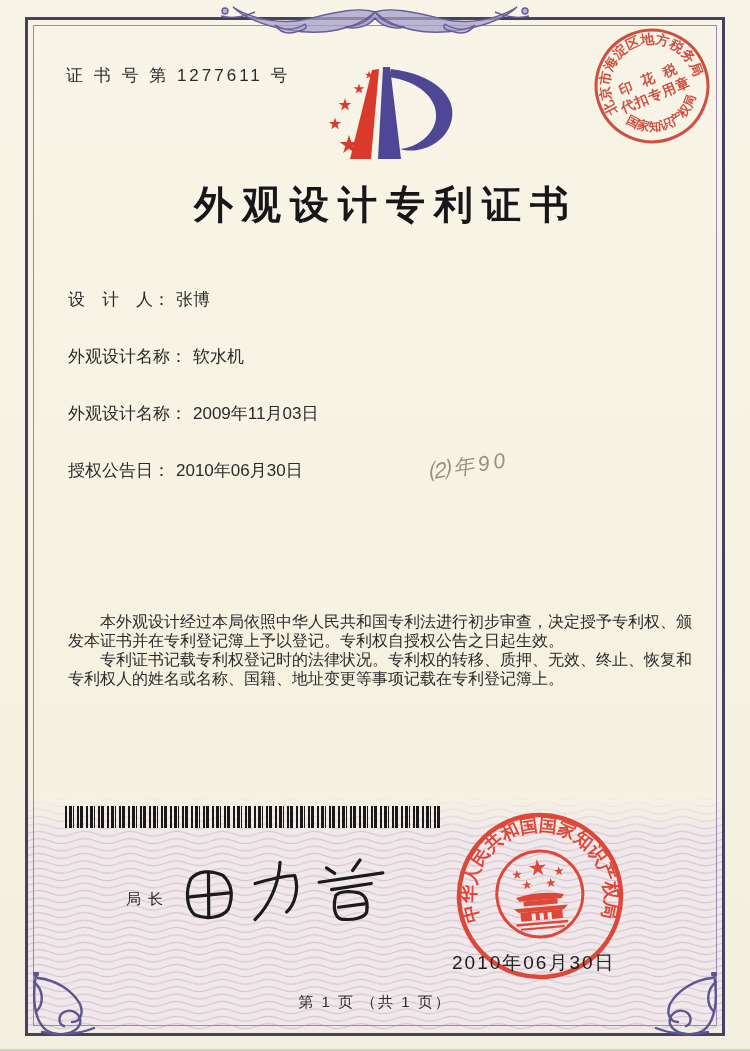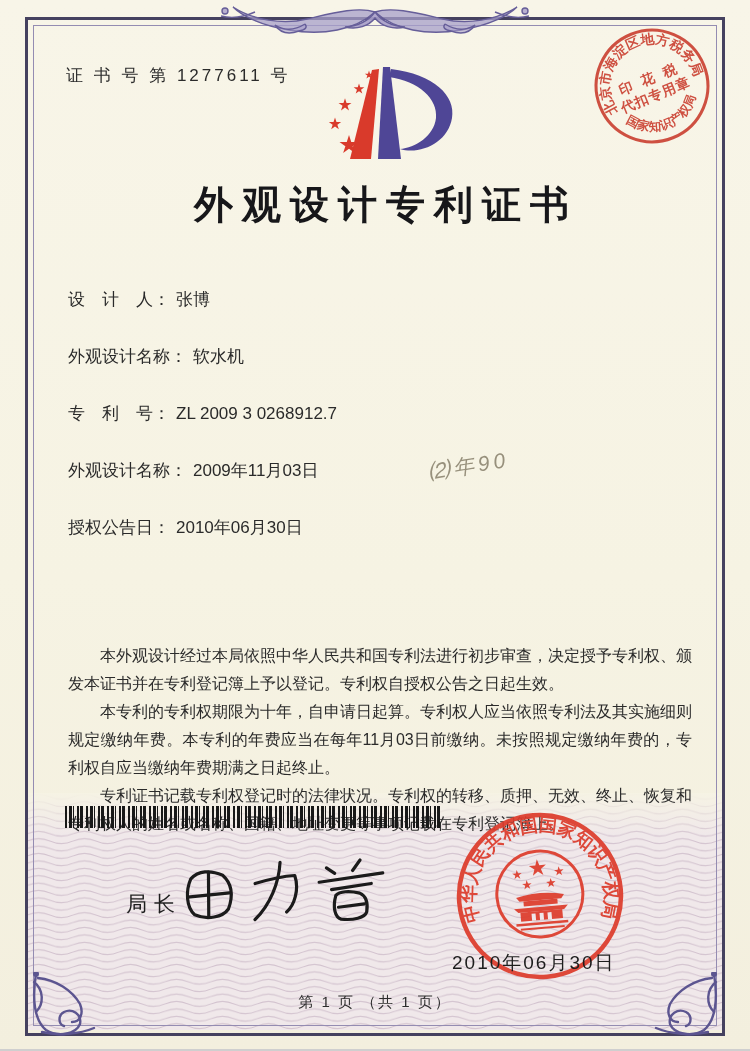--- a/index.html
+++ b/index.html
@@ -13,32 +13,32 @@
   .cert-no{position:absolute;left:66px;top:64px;font-size:17px;letter-spacing:3px;color:#2b2b2b;}
   .logo{position:absolute;left:312px;top:56px;}
   .tax-stamp{position:absolute;left:586px;top:20px;opacity:.88;}
   .title{position:absolute;left:11px;top:178px;width:750px;text-align:center;
         font-size:39px;font-weight:bold;letter-spacing:9px;color:#17171a;}
   .fields{position:absolute;left:68px;top:288px;width:600px;}
   .field-row{height:20px;margin-bottom:37px;font-size:17px;white-space:nowrap;color:#2a2a2a;}
   .field-row .val{margin-left:6px;}
   .hand-note{position:absolute;left:428px;top:452px;font-size:21px;color:#97907c;
         transform:rotate(-9deg);font-style:italic;letter-spacing:4px;}
-  .paras{position:absolute;left:68px;top:612px;width:624px;font-size:16px;line-height:28px;
-        color:#2b2b2b;text-align:justify;margin-top:30px;}
+  .paras{position:absolute;left:68px;top:612px;width:624px;font-size:16px;line-height:19px;
+        color:#2b2b2b;text-align:justify;}
   .paras p{margin:0;text-indent:2em;}
   .waveband{position:absolute;left:27px;top:793px;}
   .barcode{position:absolute;left:65px;top:806px;width:378px;height:22px;
         background:repeating-linear-gradient(90deg,
           #181818 0 2px,rgba(0,0,0,0) 2px 4px,
           #181818 4px 7px,rgba(0,0,0,0) 7px 8px,
           #181818 8px 9px,rgba(0,0,0,0) 9px 12px,
           #181818 12px 14px,rgba(0,0,0,0) 14px 15px,
           #181818 15px 18px,rgba(0,0,0,0) 18px 21px);}
-  .signer-title{position:absolute;left:126px;top:890px;font-size:21px;letter-spacing:7px;color:#1e1e1e;}
+  .signer-title{position:absolute;left:126px;top:890px;font-size:15px;letter-spacing:7px;color:#1e1e1e;}
   .signature{position:absolute;left:178px;top:852px;transform:rotate(-3deg);}
   .office-seal{position:absolute;left:450px;top:806px;opacity:.92;}
   .issue-date{position:absolute;left:452px;top:950px;font-size:19px;letter-spacing:2px;color:#1d1d1d;}
   .footer{position:absolute;left:0;top:993px;width:750px;text-align:center;font-size:15px;
         letter-spacing:2px;color:#2d2d2d;}
   .ornament-top{position:absolute;left:195px;top:0;}
   .flourish{position:absolute;top:972px;}
   .flourish.left{left:28px;}
   .flourish.right{left:627px;transform:scaleX(-1);}
 </style>
@@ -135,35 +135,31 @@
   <div class="title">外观设计专利证书</div>
 
   <div class="fields">
     <div class="field-row">
       <span>设　计　人：</span><span class="val">张博</span>
     </div>
     <div class="field-row">
       <span>外观设计名称：</span><span class="val">软水机</span>
     </div>
     <div class="field-row">
-      <span>专　利　号：</span><span class="val">ZL 2009 3 0268912.7</span>
-    </div>
-    <div class="field-row">
       <span>外观设计名称：</span><span class="val">2009年11月03日</span>
     </div>
     <div class="field-row">
       <span>授权公告日：</span><span class="val">2010年06月30日</span>
     </div>
   </div>
 
   <div class="hand-note">⑵年90</div>
 
   <div class="paras">
     <p>本外观设计经过本局依照中华人民共和国专利法进行初步审查，决定授予专利权、颁发本证书并在专利登记簿上予以登记。专利权自授权公告之日起生效。</p>
-    <p>本专利的专利权期限为十年，自申请日起算。专利权人应当依照专利法及其实施细则规定缴纳年费。本专利的年费应当在每年11月03日前缴纳。未按照规定缴纳年费的，专利权自应当缴纳年费期满之日起终止。</p>
     <p>专利证书记载专利权登记时的法律状况。专利权的转移、质押、无效、终止、恢复和专利权人的姓名或名称、国籍、地址变更等事项记载在专利登记簿上。</p>
   </div>
 
   <div class="barcode"></div>
 
   <div class="signer-title">局长</div>
   <svg class="signature" width="215" height="95" viewBox="0 0 215 95">
     <title>田力普</title>
     <g stroke="#1b1b1b" stroke-width="3.2" fill="none" stroke-linecap="round" stroke-linejoin="round">
       <path d="M14,22 C8,34 8,50 16,58 C28,64 44,62 50,54 C56,40 54,28 46,20 C34,14 22,14 14,22 Z"></path>

